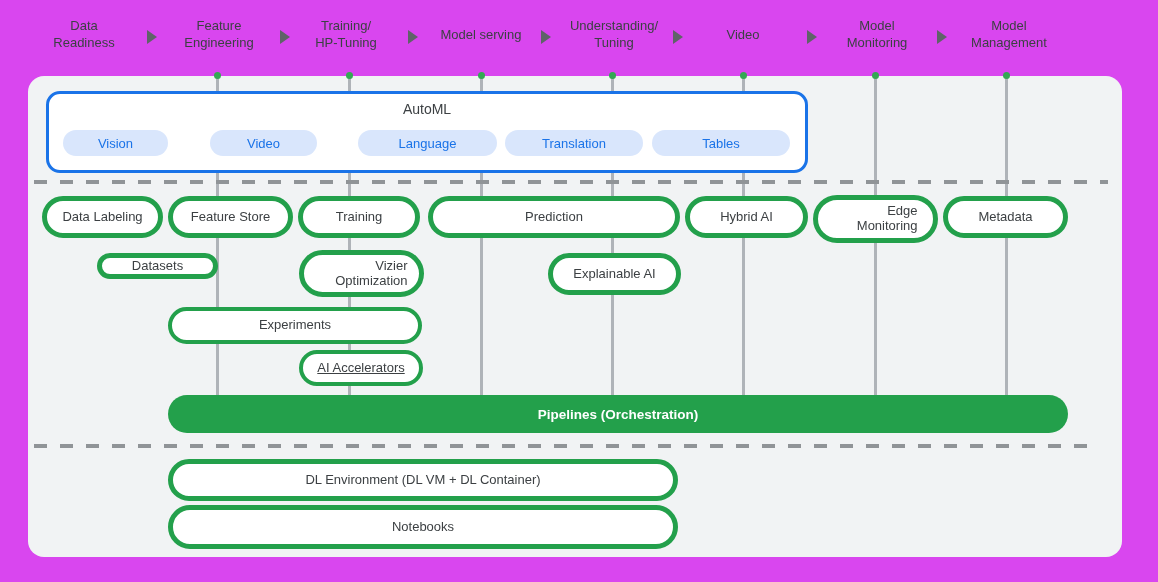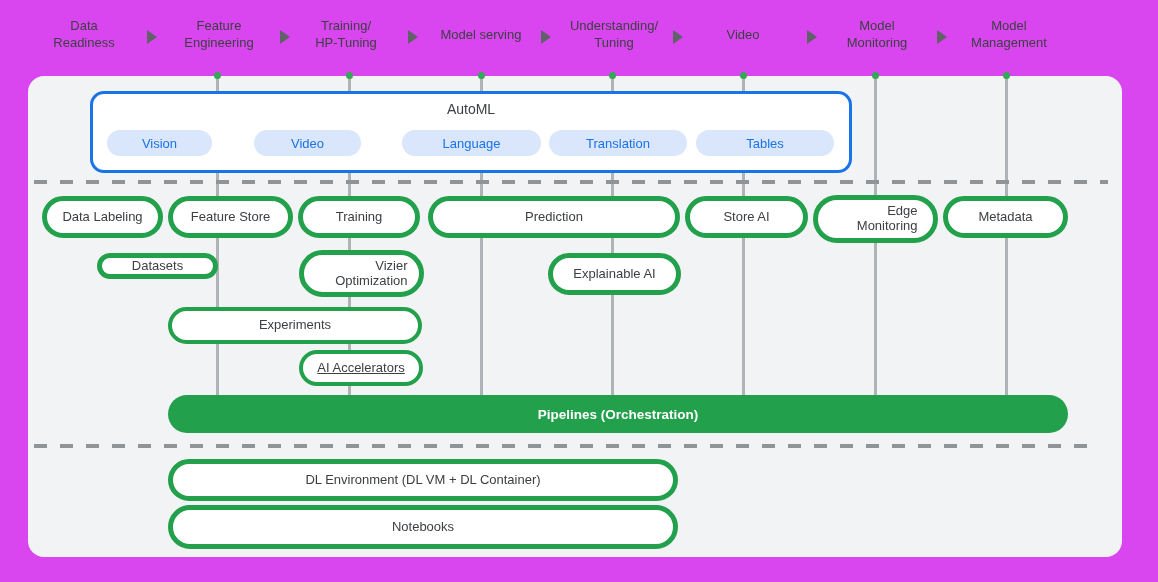--- a/index.html
+++ b/index.html
@@ -31,21 +31,21 @@
   .dot{position:absolute;top:72px;width:7px;height:7px;border-radius:50%;background:var(--dot);z-index:2;}
   .d0{left:213.5px}.d1{left:345.5px}.d2{left:477.5px}.d3{left:608.5px}
   .d4{left:739.5px}.d5{left:871.5px}.d6{left:1002.5px}
   .dash{position:absolute;height:4px;z-index:1;
         background:repeating-linear-gradient(90deg,var(--dash) 0 13px,transparent 13px 26px);}
   .dash1{left:34px;top:180px;width:1074px;}
   .dash2{left:34px;top:444px;width:1060px;}
 
   
   .automl{position:absolute;left:46px;top:91px;width:762px;height:82px;background:#fff;
-          border:3px solid var(--blue);border-radius:14px;z-index:2;margin-left:44px;}
+          border:3px solid var(--blue);border-radius:14px;z-index:2;}
   .automl-title{position:absolute;left:0;top:7px;width:100%;text-align:center;
           font-size:14px;color:var(--text);}
   .tab{position:absolute;top:36px;height:26px;border-radius:13px;background:var(--tabbg);
        color:var(--blue);font-size:13px;display:flex;align-items:center;justify-content:center;}
   .t0{left:14px;width:105px}.t1{left:161px;width:107px}.t2{left:309px;width:139px}
   .t3{left:456px;width:138px}.t4{left:603px;width:138px}
 
   
   .gp{position:absolute;background:#fff;border:5px solid var(--green);border-radius:999px;
       display:flex;align-items:center;justify-content:center;text-align:right;
@@ -152,21 +152,21 @@
   <div class="gp p-featstore">
     <span>Feature Store</span>
   </div>
   <div class="gp p-training">
     <span>Training</span>
   </div>
   <div class="gp p-prediction">
     <span>Prediction</span>
   </div>
   <div class="gp p-hybrid">
-    <span>Store AI</span>
+    <span>Hybrid AI</span>
   </div>
   <div class="gp p-modelmon">
     <span class="w80">Edge Monitoring</span>
   </div>
   <div class="gp p-metadata">
     <span>Metadata</span>
   </div>
   <div class="gp p-datasets">
     <span>Datasets</span>
   </div>

